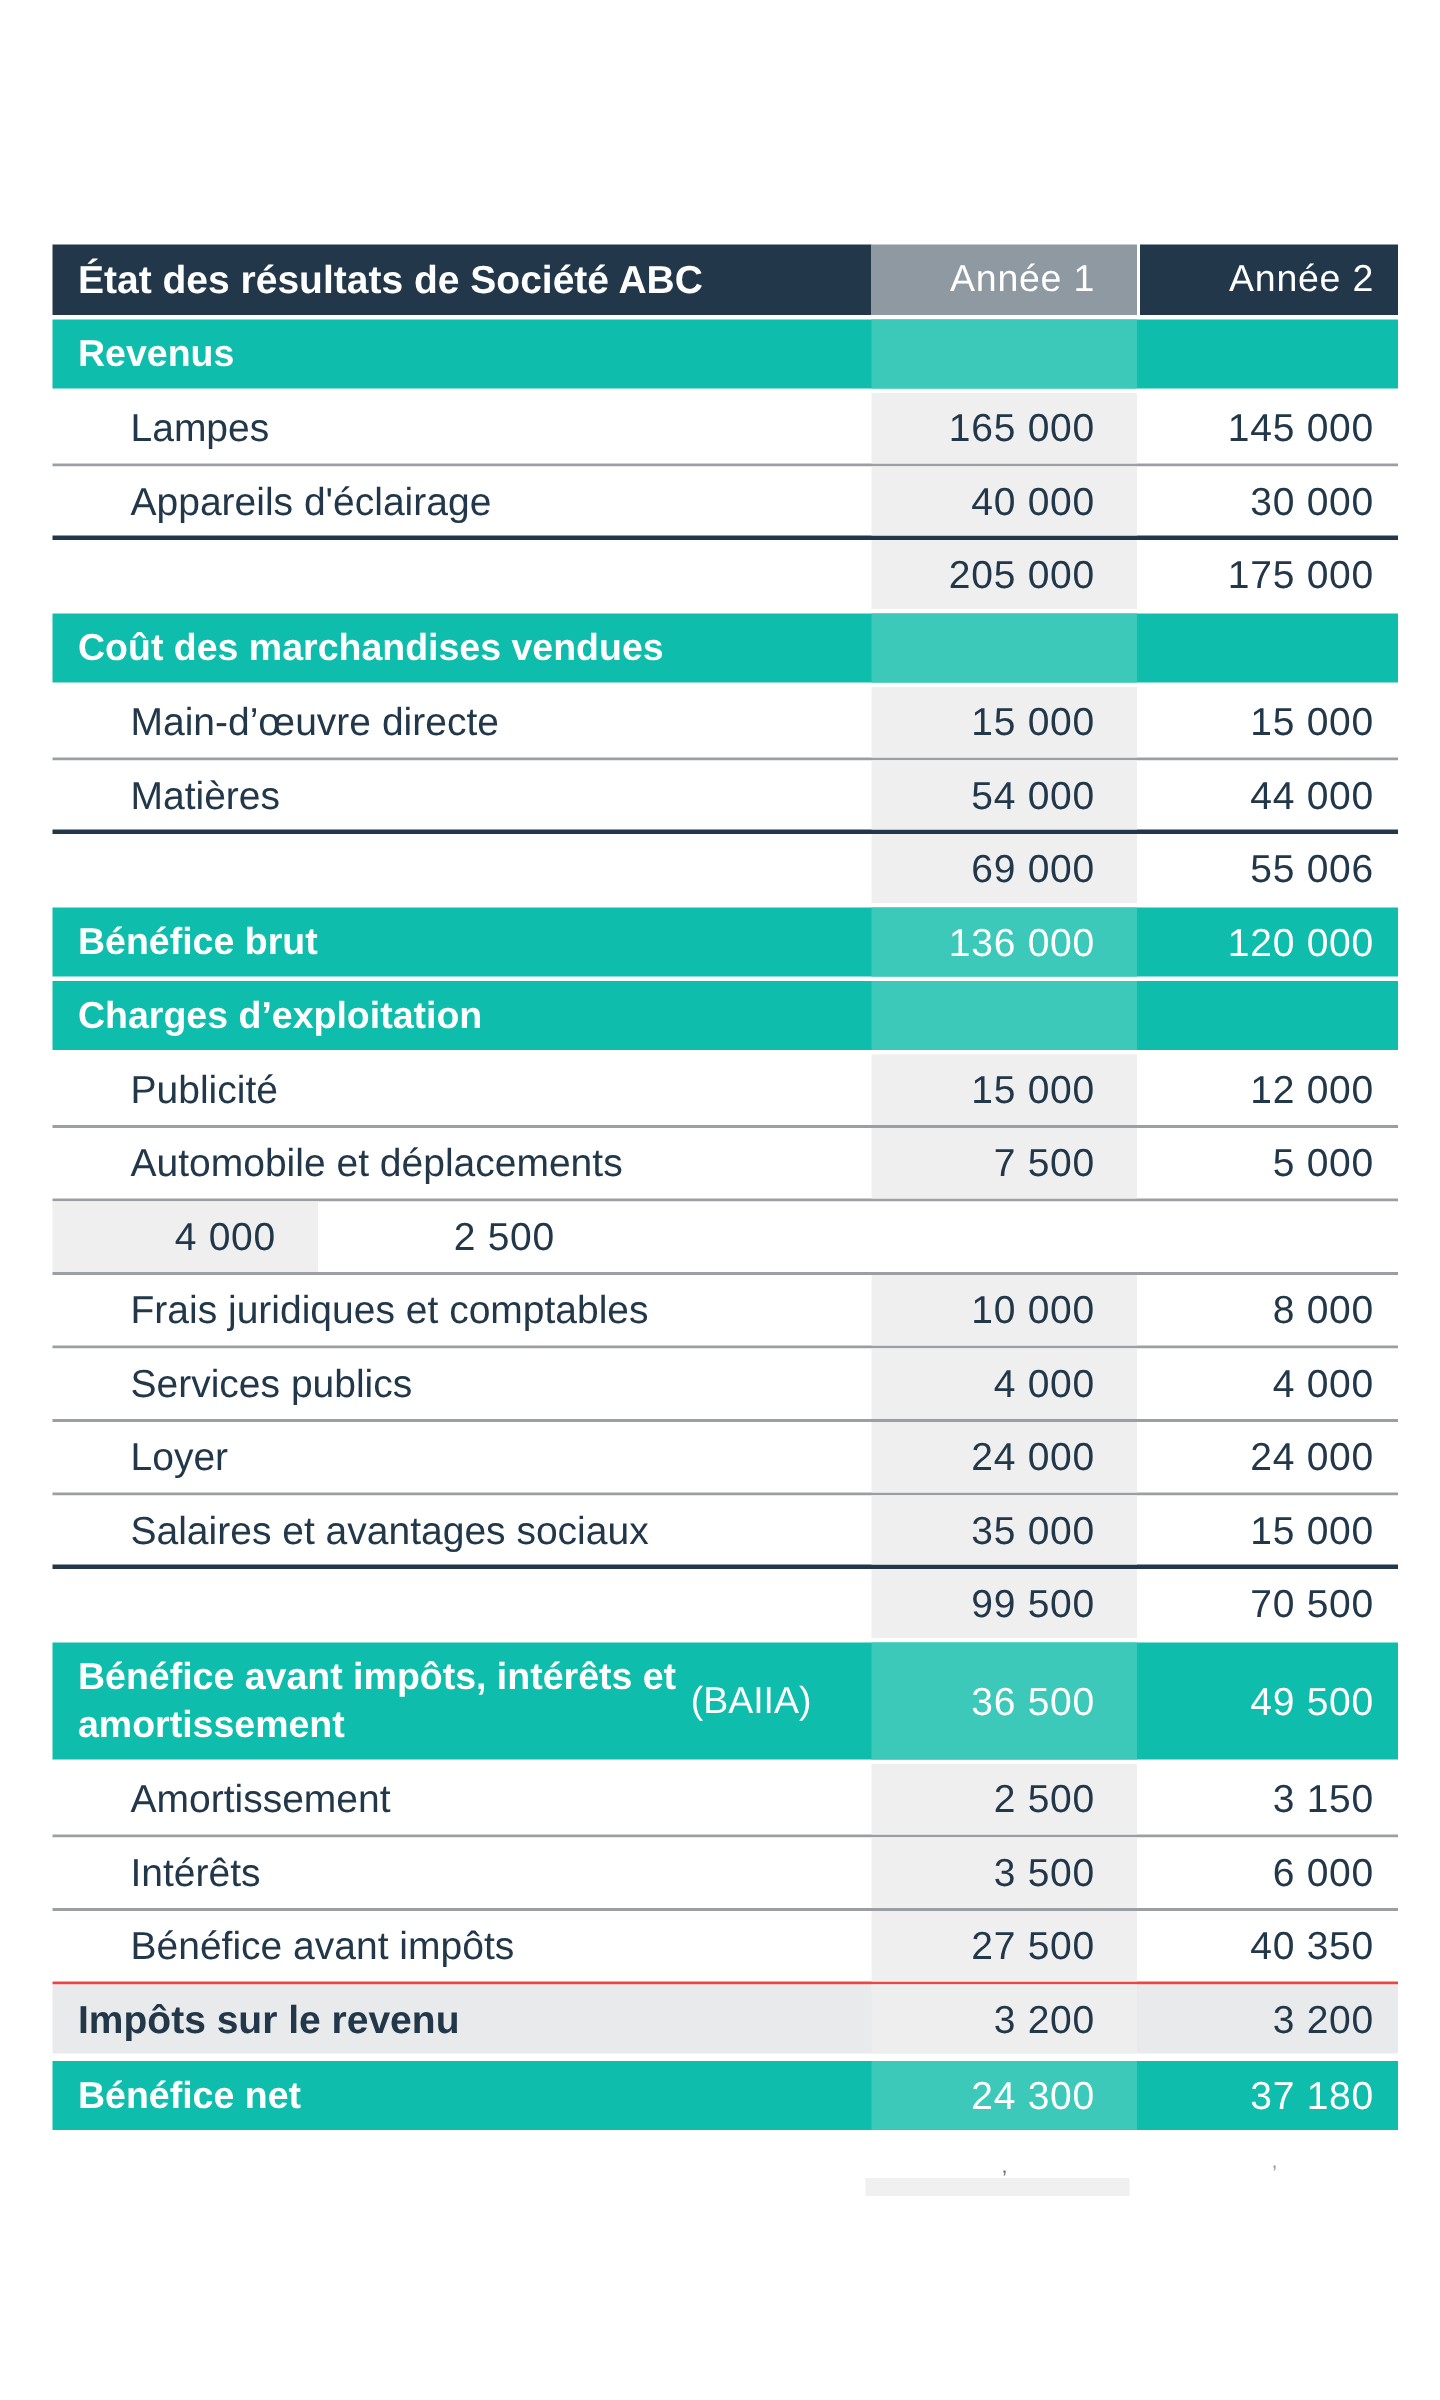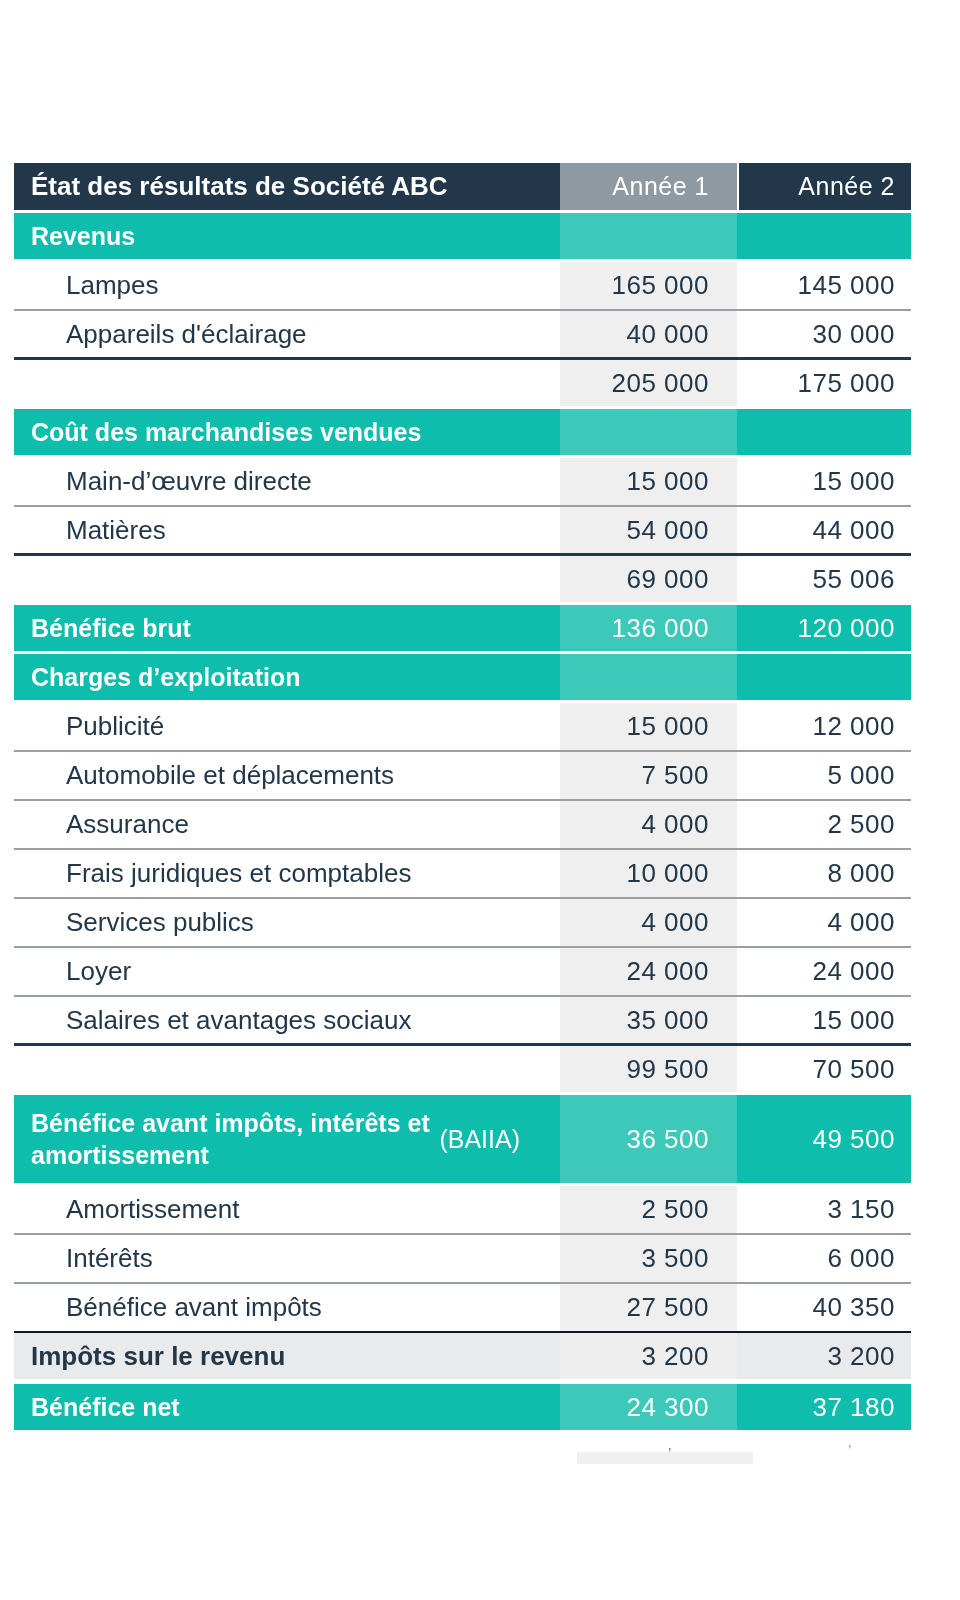--- a/index.html
+++ b/index.html
@@ -1,53 +1,53 @@
 <!DOCTYPE html>
 <html><head>
 <meta charset="utf-8">
 <style>
   html,body{margin:0;padding:0;}
   body{
     width:960px;height:1600px;background:#ffffff;position:relative;
     font-family:"Liberation Sans", sans-serif;color:#22384a;overflow:hidden;
   }
-  .table{position:absolute;left:14px;top:163px;width:897px;}
+  .table{position:absolute;left:35px;top:163px;width:897px;}
   .row{display:flex;box-sizing:border-box;}
   .cell{align-self:stretch;display:flex;align-items:center;box-sizing:border-box;}
   .label{flex:0 0 546px;padding-left:17px;padding-right:40px;}
   .v1{flex:0 0 177px;margin-right:2px;justify-content:flex-end;padding-right:28px;}
   .v2{flex:0 0 172px;justify-content:flex-end;padding-right:16px;}
   .v1,.v2{letter-spacing:0.5px;font-size:26px;}
 
   
   .header{height:47px;color:#ffffff;}
   .header .label{background:#22384a;font-weight:bold;font-size:26px;}
   .header .v1{background:#8f99a1;font-size:25px;}
   .header .v2{background:#22384a;font-size:25px;}
 
   
   .section{height:46px;margin:3px 0;background:#0fbdac;color:#ffffff;}
   .section .label{font-weight:bold;font-size:25px;line-height:1.3;}
   .section .v1{background:#3cc9ba;}
-  .section.tall{height:88px;}
+  .section.tall{height:78px;}
   .suffix{font-weight:400;white-space:pre;}
 
   
   .item{height:49px;background:#ffffff;}
   .item .label{padding-left:52px;font-size:26px;}
   .item .v1{background:#efefef;}
 
   
   .total{height:46px;background:#ffffff;}
   .total .v1{background:#efefef;}
 
   
   .sep-gray{border-bottom:2px solid #9b9fa3;}
   .sep-dark{border-bottom:3px solid #22384a;}
-  .sep-gray2{border-bottom:2px solid #0f172a;}
+  .sep-gray2{border-bottom:2px solid #ef4444;}
 
   
   .tax{height:46px;background:#e9eaeb;margin-bottom:5px;}
   .tax .label{font-weight:bold;font-size:26px;}
   .tax .v1{background:#eeeeef;}
 
   
   .remnant-band{position:absolute;left:577px;top:1452px;width:176px;height:12px;background:#f0f0f1;}
   .remnant-mark{position:absolute;font-size:15px;color:#6d747a;}
   .remnant-mark.m1{left:668px;top:1444px;}
@@ -117,21 +117,20 @@
         <div class="cell label">Publicité</div>
         <div class="cell v1">15 000</div>
         <div class="cell v2">12 000</div>
       </div>
       <div class="row item sep-gray">
         <div class="cell label">Automobile et déplacements</div>
         <div class="cell v1">7 500</div>
         <div class="cell v2">5 000</div>
       </div>
       <div class="row item sep-gray">
-        <div class="cell label">Assurance</div>
         <div class="cell v1">4 000</div>
         <div class="cell v2">2 500</div>
       </div>
       <div class="row item sep-gray">
         <div class="cell label">Frais juridiques et comptables</div>
         <div class="cell v1">10 000</div>
         <div class="cell v2">8 000</div>
       </div>
       <div class="row item sep-gray">
         <div class="cell label">Services publics</div>

